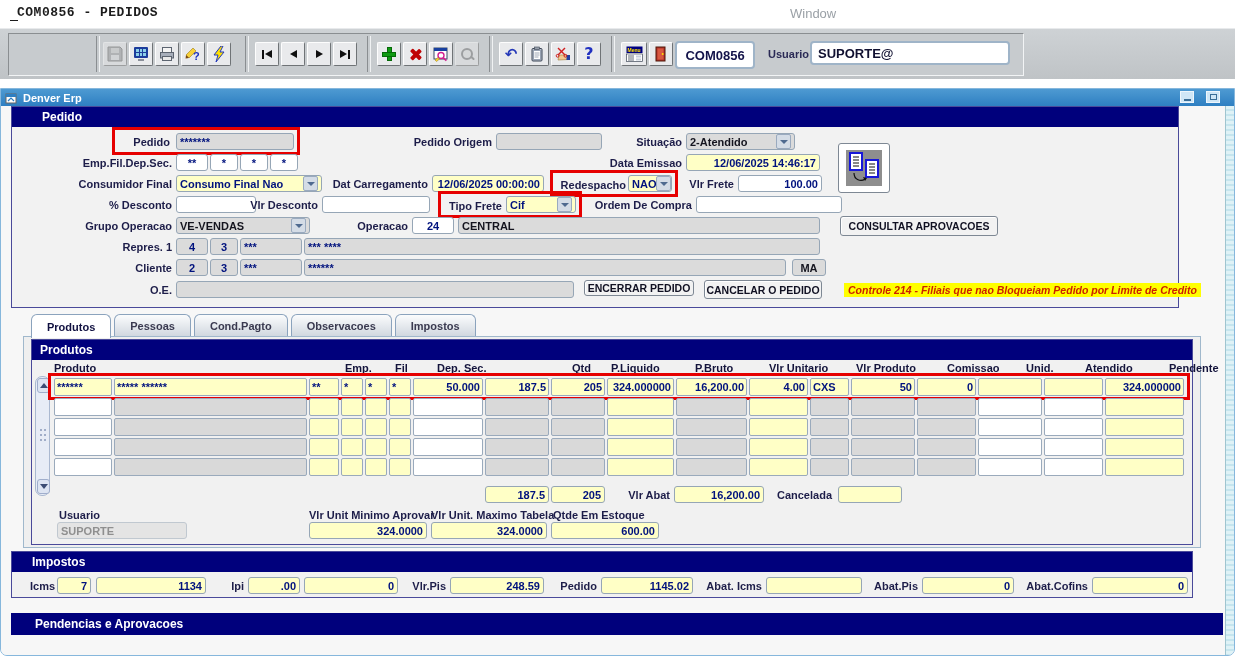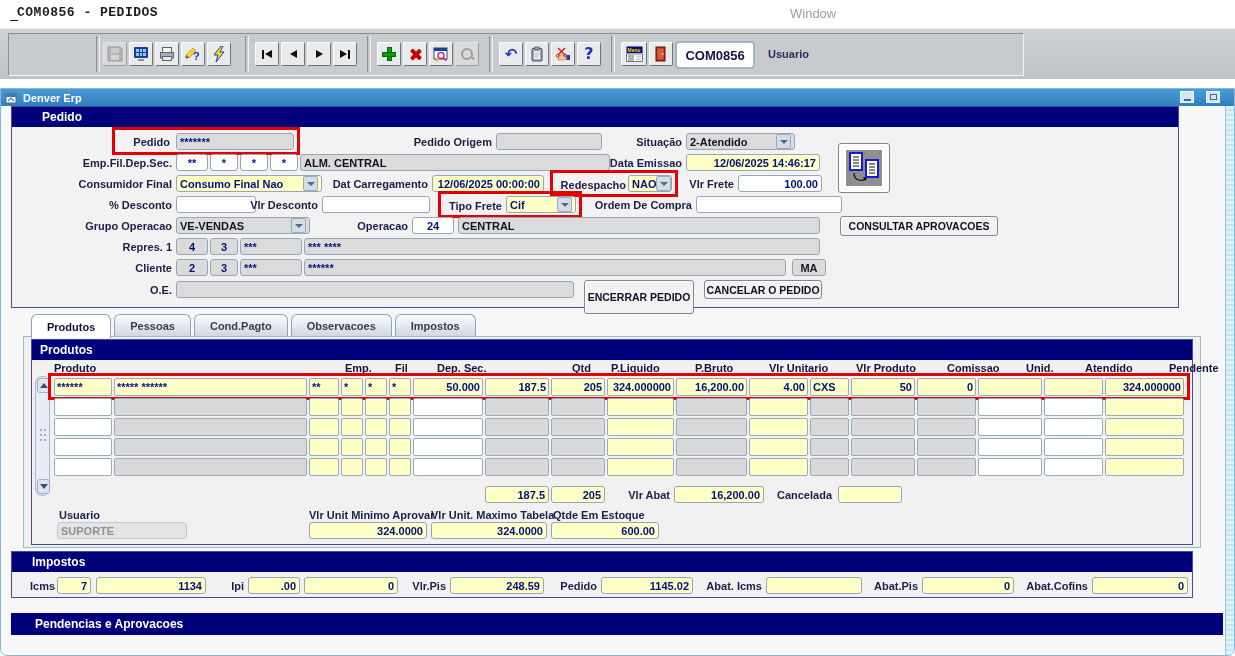--- a/index.html
+++ b/index.html
@@ -208,20 +208,21 @@
       <div class="tbtn" style="left:640px">
         <svg width="16" height="16">
             <rect x="3" y="1" width="9" height="14" fill="#b03028" stroke="#501808"></rect>
             <rect x="4.5" y="2.5" width="6" height="11" fill="#d85840"></rect>
             <circle cx="9.7" cy="8" r="1" fill="#ffe000"></circle>
           </svg>
       </div>
     </div>
     <div class="codebox">COM0856</div>
     <div class="usrlbl">Usuario</div>
+    <div class="usrbox">SUPORTE@</div>
   </div>
 
   <div class="erpwin">
     <div class="erpbar">
       <svg width="12" height="12" style="margin-left:4px">
           <rect x="1" y="2" width="10" height="9" fill="#fdfdfd" stroke="#666"></rect>
           <rect x="1" y="2" width="10" height="3" fill="#2e7fc2"></rect>
           <polyline points="3,9 6,6 9,9" fill="none" stroke="#2e7fc2" stroke-width="1.2"></polyline>
         </svg>
       <span class="t">Denver Erp</span>
@@ -260,21 +261,20 @@
               <path d="M9 24 C9 31 16 33 20 30" fill="none" stroke="#101010" stroke-width="1.2"></path>
               <polygon points="20,32 22,29 18,28" fill="#101010"></polygon>
             </svg>
         </div>
 
         <div class="lbl" style="left:20px;top:50px;width:140px">Emp.Fil.Dep.Sec.</div>
         <div class="fld ctr" style="left:164px;top:47px;width:32px">**</div>
         <div class="fld ctr" style="left:198px;top:47px;width:28px">*</div>
         <div class="fld ctr" style="left:228px;top:47px;width:28px">*</div>
         <div class="fld ctr" style="left:258px;top:47px;width:28px">*</div>
-        <div class="fld gy blk" style="left:288px;top:47px;width:310px">ALM. CENTRAL</div>
         <div class="lbl" style="left:590px;top:50px;width:80px">Data Emissao</div>
         <div class="fld yl r" style="left:674px;top:47px;width:134px">12/06/2025 14:46:17</div>
 
         <div class="lbl" style="left:20px;top:71px;width:140px">Consumidor Final</div>
         <div class="fld yl" style="left:164px;top:68px;width:146px">
             <span>Consumo Final Nao</span>
             <span class="carr"></span>
           </div>
         <div class="lbl" style="left:312px;top:71px;width:104px">Dat Carregamento</div>
         <div class="fld yl r" style="left:420px;top:68px;width:112px">12/06/2025 00:00:00</div>
@@ -318,22 +318,23 @@
 
         <div class="lbl" style="left:20px;top:155px;width:140px">Cliente</div>
         <div class="fld gy ctr" style="left:164px;top:152px;width:32px">2</div>
         <div class="fld gy ctr" style="left:198px;top:152px;width:28px">3</div>
         <div class="fld gy" style="left:228px;top:152px;width:62px">***</div>
         <div class="fld gy" style="left:292px;top:152px;width:482px">******</div>
         <div class="fld gy ctr blk" style="left:780px;top:152px;width:34px">MA</div>
 
         <div class="lbl" style="left:20px;top:177px;width:140px">O.E.</div>
         <div class="fld gy" style="left:164px;top:174px;width:398px"></div>
-        <div class="btn" style="left:572px;top:173px;width:110px;height:34px">ENCERRAR PEDIDO</div>
+        <div class="btn" style="left:572px;top:173px;width:110px;height:16px">ENCERRAR PEDIDO</div>
         <div class="btn" style="left:692px;top:173px;width:118px;height:19px">CANCELAR O PEDIDO</div>
+        <div class="note" style="left:832px;top:176px">Controle 214 - Filiais que nao Bloqueiam Pedido por Limite de Credito</div>
       </div>
 
       <div class="tabs">
         <div class="tab active">Produtos</div>
         <div class="tab">Pessoas</div>
         <div class="tab">Cond.Pagto</div>
         <div class="tab">Observacoes</div>
         <div class="tab">Impostos</div>
       </div>
 

